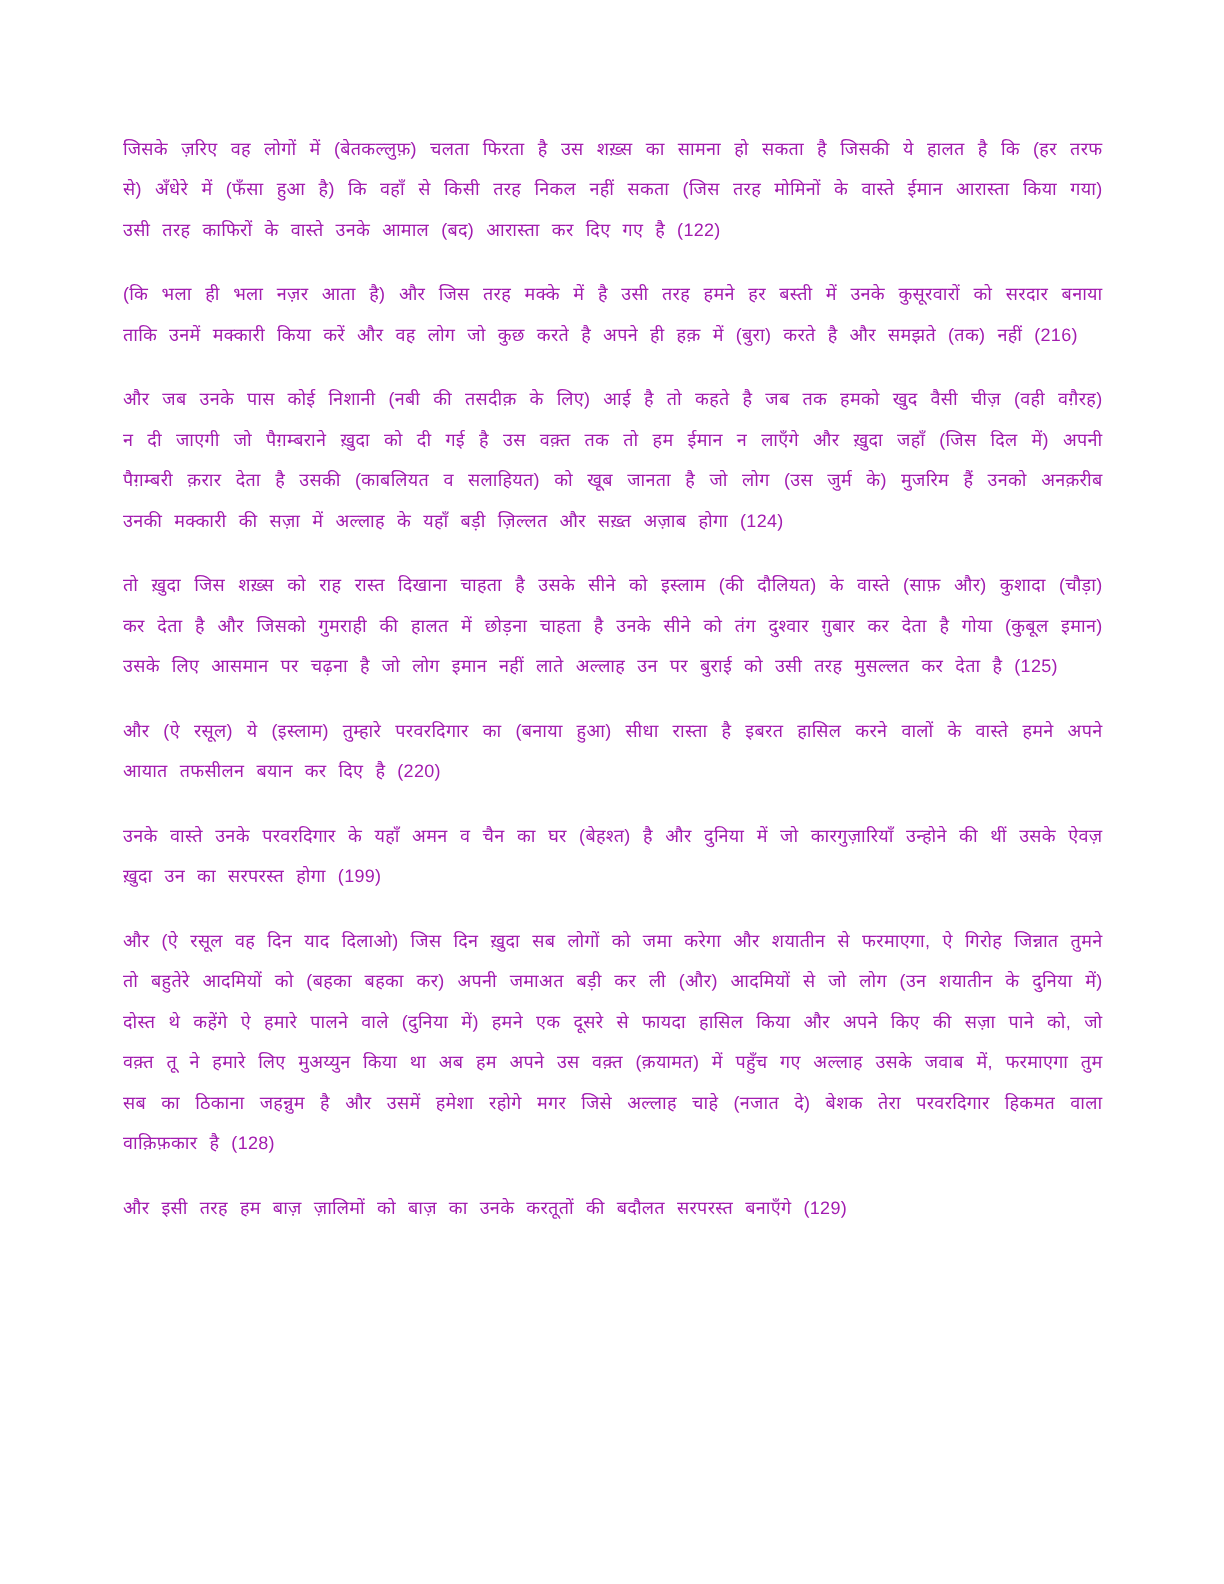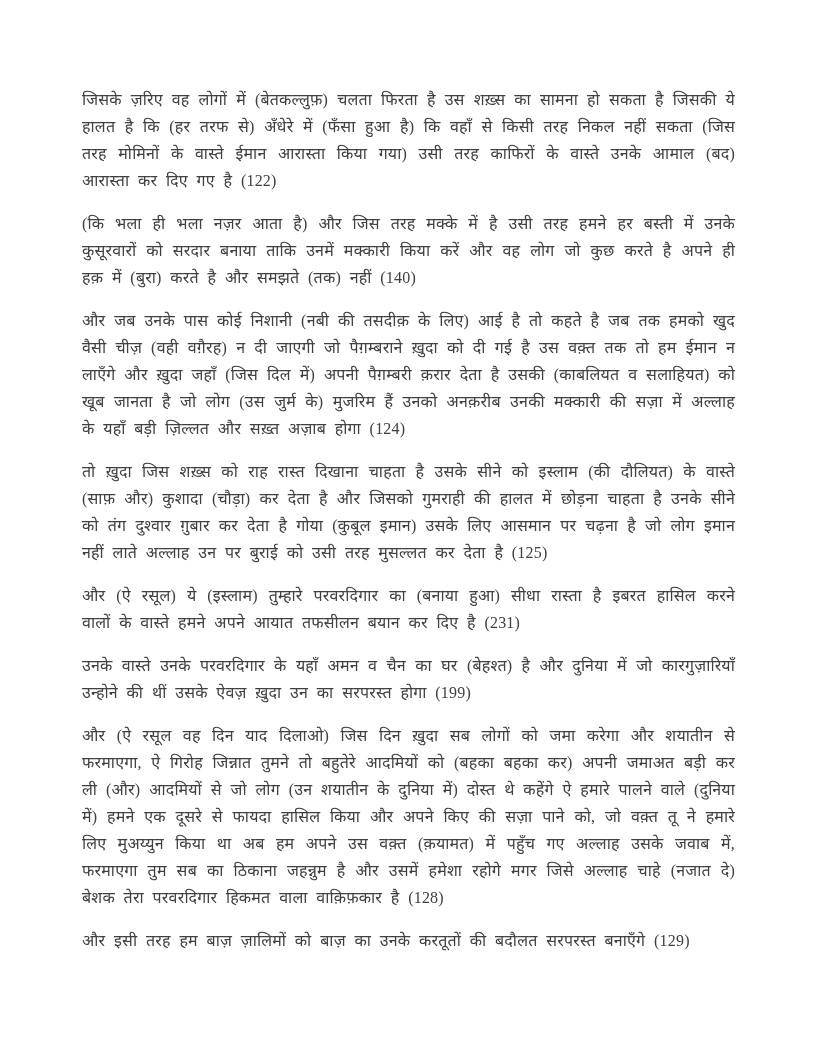--- a/index.html
+++ b/index.html
@@ -11,43 +11,43 @@
     position: relative;
     width: 816px;
     height: 1056px;
     margin: 0 auto;
     background: #ffffff;
     box-sizing: border-box;
     padding: 86px 81px 0 82px;
     overflow: hidden;
   }
   .doc-text {
-    font-family: Liberation Serif, serif;
-    font-size: 16px;
+    font-family: Liberation Sans, sans-serif;
+    font-size: 12px;
     line-height: 27px;
-    color: #404040;
+    color: #a21caf;
     letter-spacing: 0.2px;
   }
   .doc-text p.para {
     margin: 0 0 16px 0;
     text-align: justify;
     text-align-last: left;
     word-spacing: 4.5px;
   }
   .doc-text p.para:last-child {
     margin-bottom: 0;
   }
 </style>
 </head>
 <body>
 
 <div class="page">
   <div class="doc-text">
     <p class="para">जिसके ज़रिए वह लोगों में (बेतकल्लुफ़) चलता फिरता है उस शख़्स का सामना हो सकता है जिसकी ये हालत है कि (हर तरफ से) अँधेरे में (फँसा हुआ है) कि वहाँ से किसी तरह निकल नहीं सकता (जिस तरह मोमिनों के वास्ते ईमान आरास्ता किया गया) उसी तरह काफिरों के वास्ते उनके आमाल (बद) आरास्ता कर दिए गए है (122)</p>
-    <p class="para">(कि भला ही भला नज़र आता है) और जिस तरह मक्के में है उसी तरह हमने हर बस्ती में उनके कुसूरवारों को सरदार बनाया ताकि उनमें मक्कारी किया करें और वह लोग जो कुछ करते है अपने ही हक़ में (बुरा) करते है और समझते (तक) नहीं (140)</p>
+    <p class="para">(कि भला ही भला नज़र आता है) और जिस तरह मक्के में है उसी तरह हमने हर बस्ती में उनके कुसूरवारों को सरदार बनाया ताकि उनमें मक्कारी किया करें और वह लोग जो कुछ करते है अपने ही हक़ में (बुरा) करते है और समझते (तक) नहीं (216)</p>
     <p class="para">और जब उनके पास कोई निशानी (नबी की तसदीक़ के लिए) आई है तो कहते है जब तक हमको खुद वैसी चीज़ (वही वग़ैरह) न दी जाएगी जो पैग़म्बराने ख़ुदा को दी गई है उस वक़्त तक तो हम ईमान न लाएँगे और ख़ुदा जहाँ (जिस दिल में) अपनी पैग़म्बरी क़रार देता है उसकी (काबलियत व सलाहियत) को खूब जानता है जो लोग (उस जुर्म के) मुजरिम हैं उनको अनक़रीब उनकी मक्कारी की सज़ा में अल्लाह के यहाँ बड़ी ज़िल्लत और सख़्त अज़ाब होगा (124)</p>
     <p class="para">तो ख़ुदा जिस शख़्स को राह रास्त दिखाना चाहता है उसके सीने को इस्लाम (की दौलियत) के वास्ते (साफ़ और) कुशादा (चौड़ा) कर देता है और जिसको गुमराही की हालत में छोड़ना चाहता है उनके सीने को तंग दुश्वार ग़ुबार कर देता है गोया (कुबूल इमान) उसके लिए आसमान पर चढ़ना है जो लोग इमान नहीं लाते अल्लाह उन पर बुराई को उसी तरह मुसल्लत कर देता है (125)</p>
-    <p class="para">और (ऐ रसूल) ये (इस्लाम) तुम्हारे परवरदिगार का (बनाया हुआ) सीधा रास्ता है इबरत हासिल करने वालों के वास्ते हमने अपने आयात तफसीलन बयान कर दिए है (231)</p>
+    <p class="para">और (ऐ रसूल) ये (इस्लाम) तुम्हारे परवरदिगार का (बनाया हुआ) सीधा रास्ता है इबरत हासिल करने वालों के वास्ते हमने अपने आयात तफसीलन बयान कर दिए है (220)</p>
     <p class="para">उनके वास्ते उनके परवरदिगार के यहाँ अमन व चैन का घर (बेहश्त) है और दुनिया में जो कारगुज़ारियाँ उन्होने की थीं उसके ऐवज़ ख़ुदा उन का सरपरस्त होगा (199)</p>
     <p class="para">और (ऐ रसूल वह दिन याद दिलाओ) जिस दिन ख़ुदा सब लोगों को जमा करेगा और शयातीन से फरमाएगा, ऐ गिरोह जिन्नात तुमने तो बहुतेरे आदमियों को (बहका बहका कर) अपनी जमाअत बड़ी कर ली (और) आदमियों से जो लोग (उन शयातीन के दुनिया में) दोस्त थे कहेंगे ऐ हमारे पालने वाले (दुनिया में) हमने एक दूसरे से फायदा हासिल किया और अपने किए की सज़ा पाने को, जो वक़्त तू ने हमारे लिए मुअय्युन किया था अब हम अपने उस वक़्त (क़यामत) में पहुँच गए अल्लाह उसके जवाब में, फरमाएगा तुम सब का ठिकाना जहन्नुम है और उसमें हमेशा रहोगे मगर जिसे अल्लाह चाहे (नजात दे) बेशक तेरा परवरदिगार हिकमत वाला वाक़िफ़कार है (128)</p>
     <p class="para">और इसी तरह हम बाज़ ज़ालिमों को बाज़ का उनके करतूतों की बदौलत सरपरस्त बनाएँगे (129)</p>
   </div>
 </div>
 
 </body></html>

